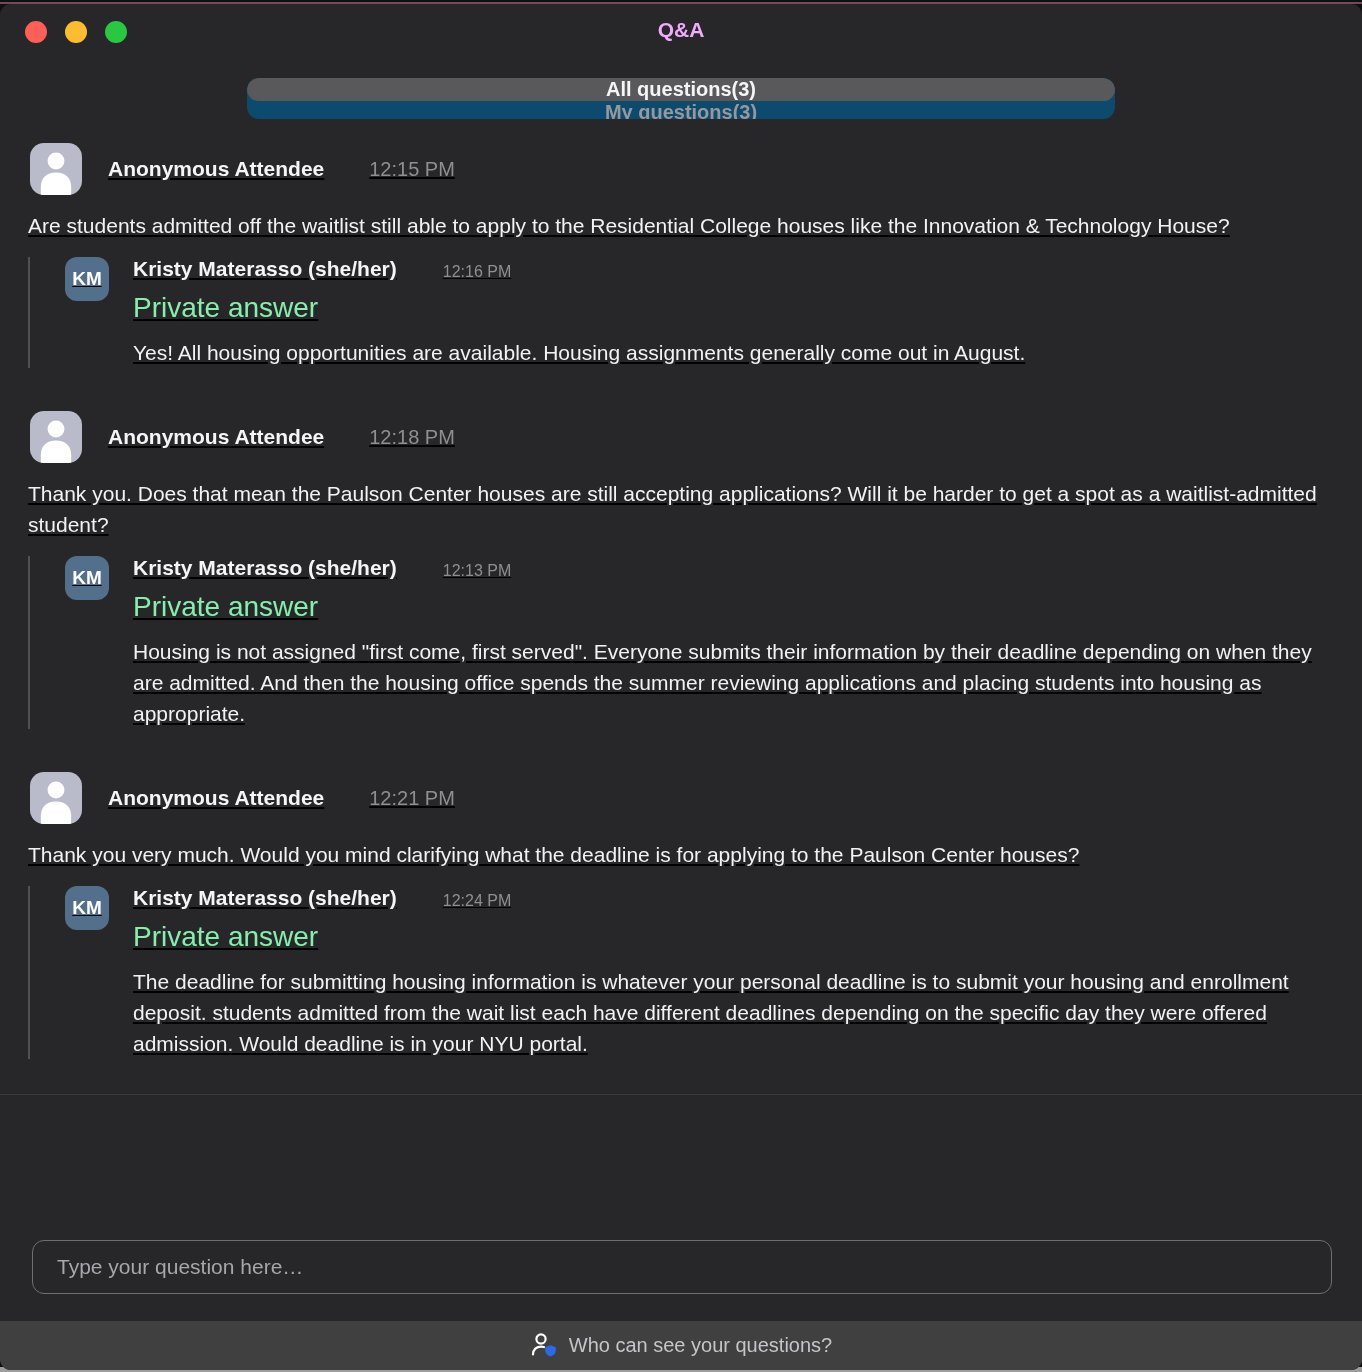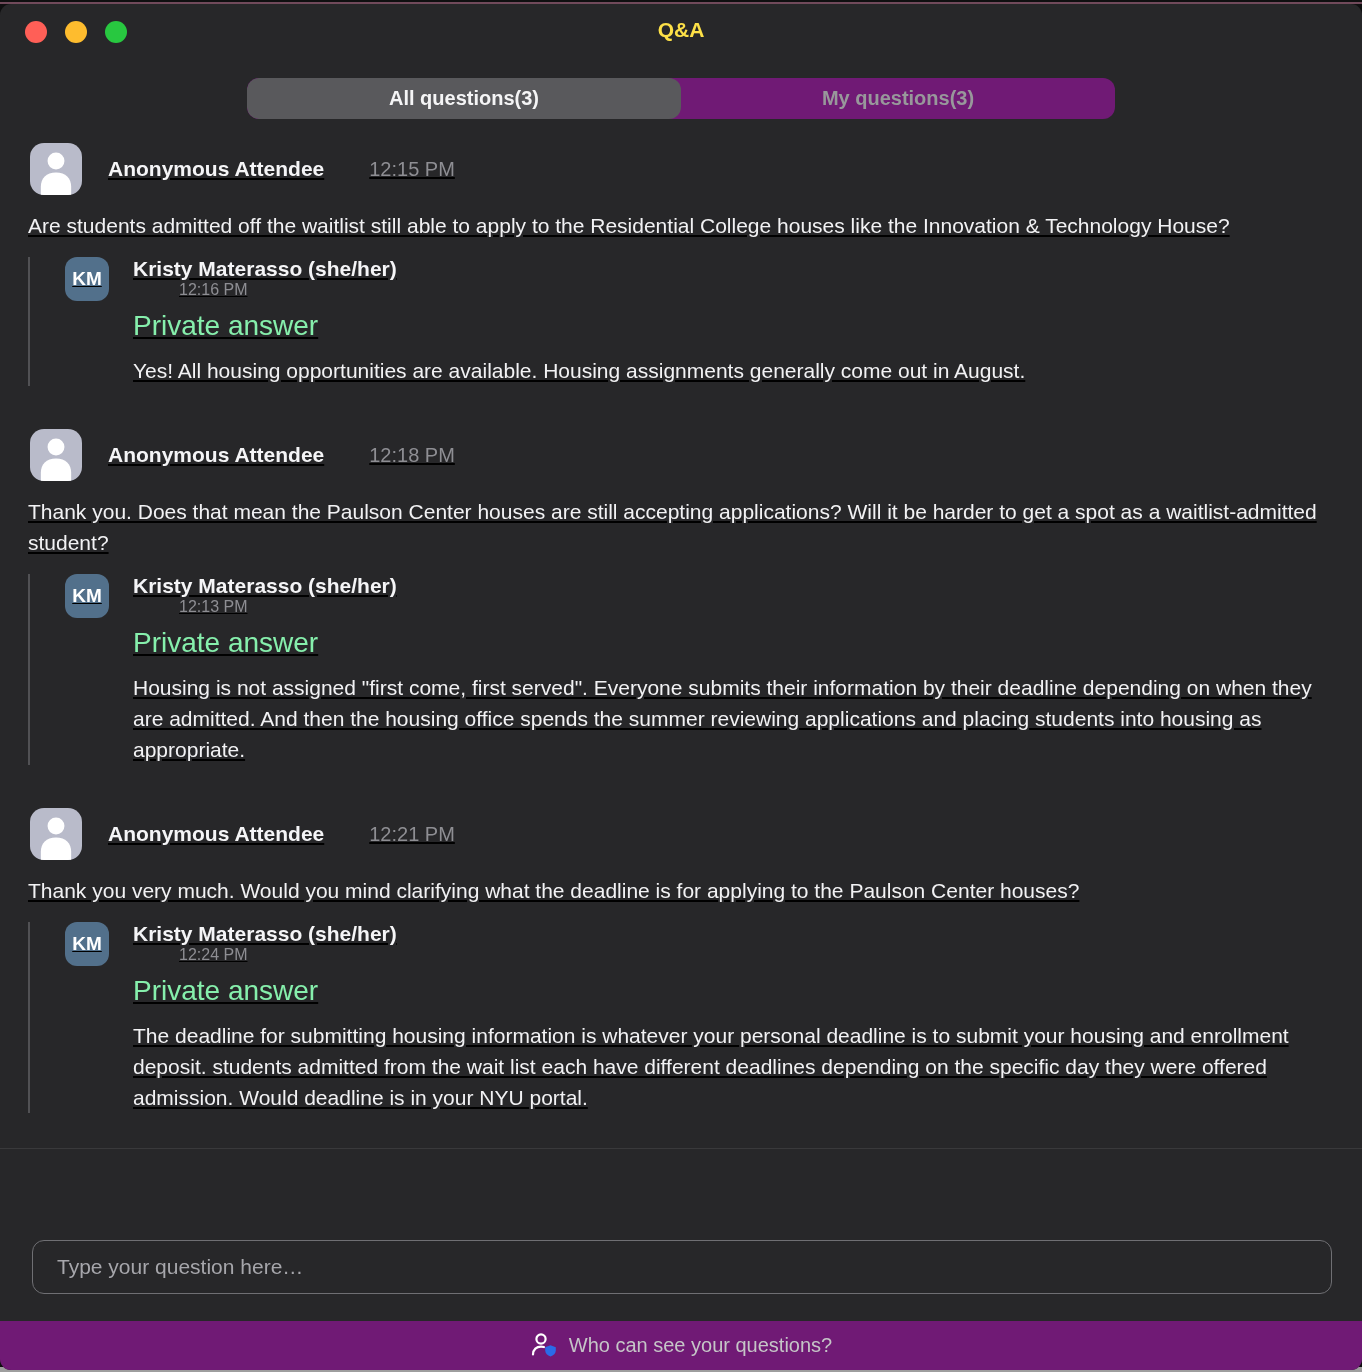--- a/index.html
+++ b/index.html
@@ -19,27 +19,27 @@
   
   .titlebar { position:relative; height:52px; flex:none; }
   .traffic { position:absolute; left:25px; top:17px; display:flex; gap:18px; }
   .traffic span { width:22px; height:22px; border-radius:50%; display:block; }
   .t-red { background:#ff5f57; }
   .t-yellow { background:#febc2e; }
   .t-green { background:#28c840; }
   .win-title {
     position:absolute; left:0; right:0; top:0; height:52px;
     display:flex; align-items:center; justify-content:center;
-    color:#fde047; font-size:21px; font-weight:700;
+    color:#f0abfc; font-size:21px; font-weight:700;
   }
   
   .tabbar { flex:none; margin-top:22px; display:flex; justify-content:center; }
   .segmented {
-    width:868px; height:41px; background:#701a75; border-radius:12px;
-    display:flex; overflow:hidden;
+    width:868px; height:41px; background:#0c4a6e; border-radius:12px;
+    display:flex; overflow:hidden;flex-direction:column;
   }
   .tab {
     flex:1; display:flex; align-items:center; justify-content:center;
     font-size:20px; font-weight:700; color:#98989b; cursor:default;
   }
   .tab.selected { background:#59595c; color:#f5f5f6; border-radius:12px; }
   
   .qa-list { flex:none; padding:0 30px 0 28px; }
   .thread { margin-top:24px;text-decoration:underline; }
   .thread + .thread { margin-top:43px; }
@@ -52,38 +52,38 @@
   .q-time { margin-left:45px; color:#8e8e93; font-size:20px; }
   .q-text { margin-top:15px; color:#f2f2f4; font-size:21px; line-height:31px; max-width:1302px; }
   .reply { margin-top:16px; margin-left:0; border-left:2px solid #515154; padding-left:35px; }
   .r-header { display:flex; }
   .avatar-host {
     width:44px; height:44px; border-radius:12px; background:#52708b; flex:none;
     display:flex; align-items:center; justify-content:center;
     color:#ffffff; font-size:19px; font-weight:700;
   }
   .r-meta { margin-left:24px; }
-  .r-line1 { display:flex; align-items:flex-start;flex-direction:column; }
+  .r-line1 { display:flex; align-items:flex-end; }
   .r-author { color:#f5f5f7; font-size:21px; font-weight:700; }
   .r-time { margin-left:46px; color:#8e8e93; font-size:16px; }
   .r-visibility { margin-top:11px; color:#86efac; font-size:28px; }
   .r-text { margin-left:68px; margin-top:13px; color:#f2f2f4; font-size:21px; line-height:31px; max-width:1200px; }
   
   .bottom { flex:1; border-top:1px solid #39393b; margin-top:35px; display:flex; flex-direction:column; }
   .spacer { flex:1; }
   .composer { flex:none; margin:0 30px 27px 32px; }
   .composer input {
     width:100%; height:54px; background:transparent;
     border:1.5px solid #6f6f73; border-radius:12px;
     padding:0 24px; font-size:21px; color:#e9e9ec; outline:none;
     font-family:"Liberation Sans","DejaVu Sans",sans-serif;
   }
   .composer input::placeholder { color:#a6a6ab; }
   .footer {
-    flex:none; height:49px; background:#701a75;
+    flex:none; height:49px; background:#404040;
     display:flex; align-items:center; justify-content:center; gap:11px;
     color:#c5c5c7; font-size:20px; cursor:default;
   }
   .footer-icon { width:28px; height:27px; flex:none; }
 </style>
 </head>
 <body>
 
 <div class="desktop-topline"></div>
 <div class="desktop-bottomlight"></div>

